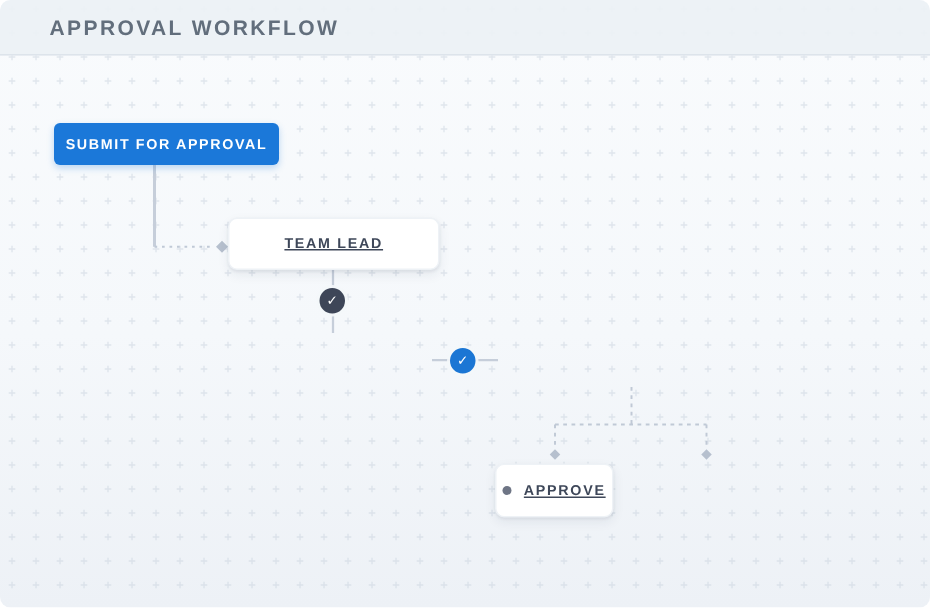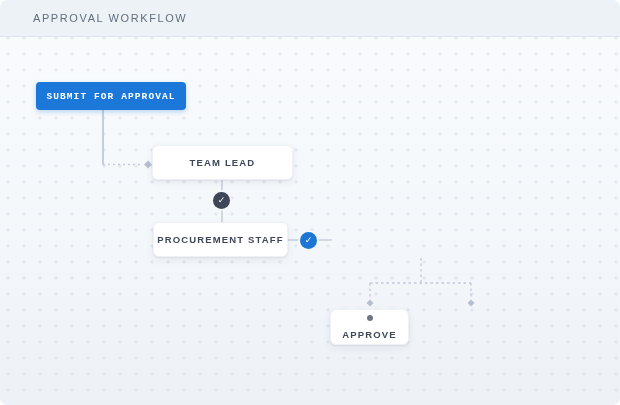--- a/index.html
+++ b/index.html
@@ -23,54 +23,55 @@
   .header {
     position: absolute; top: 0; left: 0; right: 0;
     height: 37px;
     background: rgba(236, 241, 245, 0.93);
     border-bottom: 1px solid #dde4eb;
     display: flex; align-items: center;
     padding-left: 33px;
     z-index: 2;
   }
   .header-title {
-    font-size: 11px;
-    font-weight: 400;
+    font-size: 14px;
+    font-weight: 700;
     letter-spacing: 1.6px;
     color: #626e7c;
   }
   .node, .submit-btn, .check-badge { position: absolute; z-index: 3; }
   .submit-btn {
     left: 36px; top: 82px; width: 150px; height: 28px;
     background: #1b78d9;
     border: none; border-radius: 4px;
     display: flex; align-items: center; justify-content: center;
     color: #ffffff;
-    font-family: Liberation Mono, monospace;
+    font-family: Liberation Sans, sans-serif;
     font-size: 9.5px; font-weight: 700; letter-spacing: 1.1px;
     white-space: nowrap;
     box-shadow: 0 2px 5px rgba(27, 120, 217, 0.28);
     cursor: pointer;
   }
   .node {
     background: #ffffff;
     border: 1px solid #eef2f6;
     border-radius: 6px;
     display: flex; align-items: center; justify-content: center;
     gap: 8px;
     font-size: 9.5px; font-weight: 700; letter-spacing: 1.15px;
     color: #3e4759;
     white-space: nowrap;
     box-shadow: 0 1px 2px rgba(32, 48, 71, 0.07), 0 3px 8px rgba(32, 48, 71, 0.07);
     cursor: pointer;
+    text-decoration: underline;
   }
   .node-team-lead            { left: 152px; top: 145px; width: 141px; height: 35px; }
   .node-procurement-staff    { left: 153px; top: 222px; width: 135px; height: 35px; }
   .node-chief-procurement    { left: 332px; top: 222px; width: 181px; height: 36px; }
-  .node-approve              { left: 330px; top: 309px; width: 79px;  height: 36px; flex-direction: column; }
+  .node-approve              { left: 330px; top: 309px; width: 79px;  height: 36px; }
   .node-reject               { left: 428px; top: 309px; width: 82px;  height: 36px; }
   .bullet {
     width: 6px; height: 6px; border-radius: 50%;
     background: #6e7585;
     flex: 0 0 auto;
   }
   .check-badge {
     width: 17px; height: 17px; border-radius: 50%;
     display: flex; align-items: center; justify-content: center;
     color: #ffffff;
@@ -109,23 +110,20 @@
   <button class="submit-btn">SUBMIT FOR APPROVAL</button>
 
   <div class="node node-team-lead">
     <span>TEAM LEAD</span>
   </div>
 
   <div class="check-badge check-dark">
     <span>✓</span>
   </div>
 
-  <div class="node node-procurement-staff">
-    <span>PROCUREMENT STAFF</span>
-  </div>
 
   <div class="check-badge check-blue">
     <span>✓</span>
   </div>
 
 
   <div class="node node-approve">
     <span class="bullet"></span>
     <span>APPROVE</span>
   </div>

